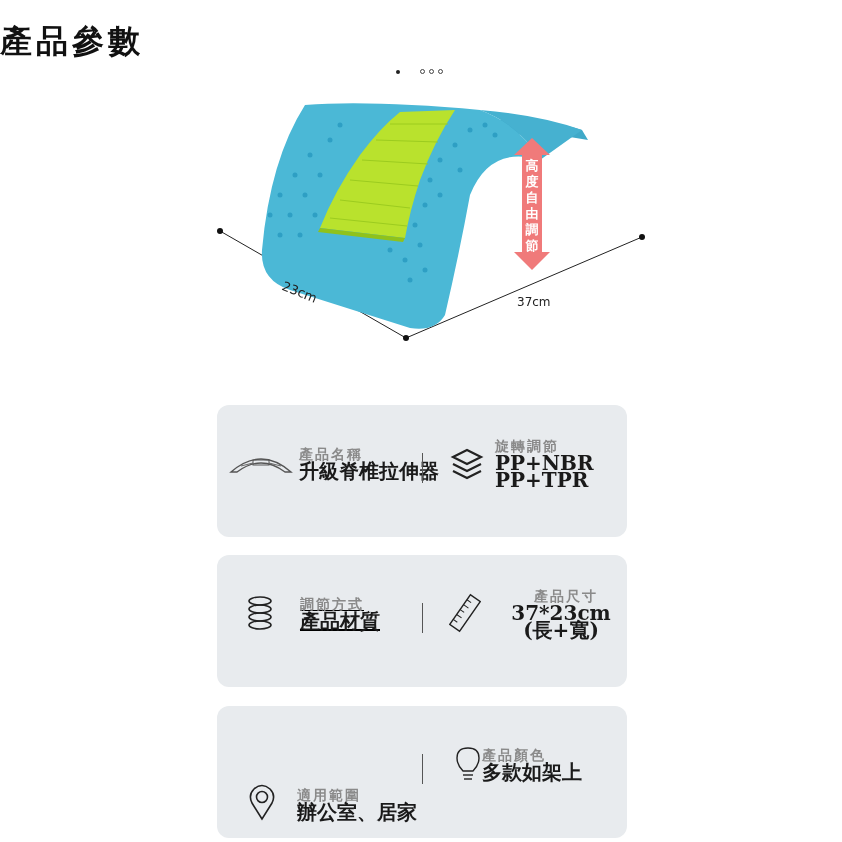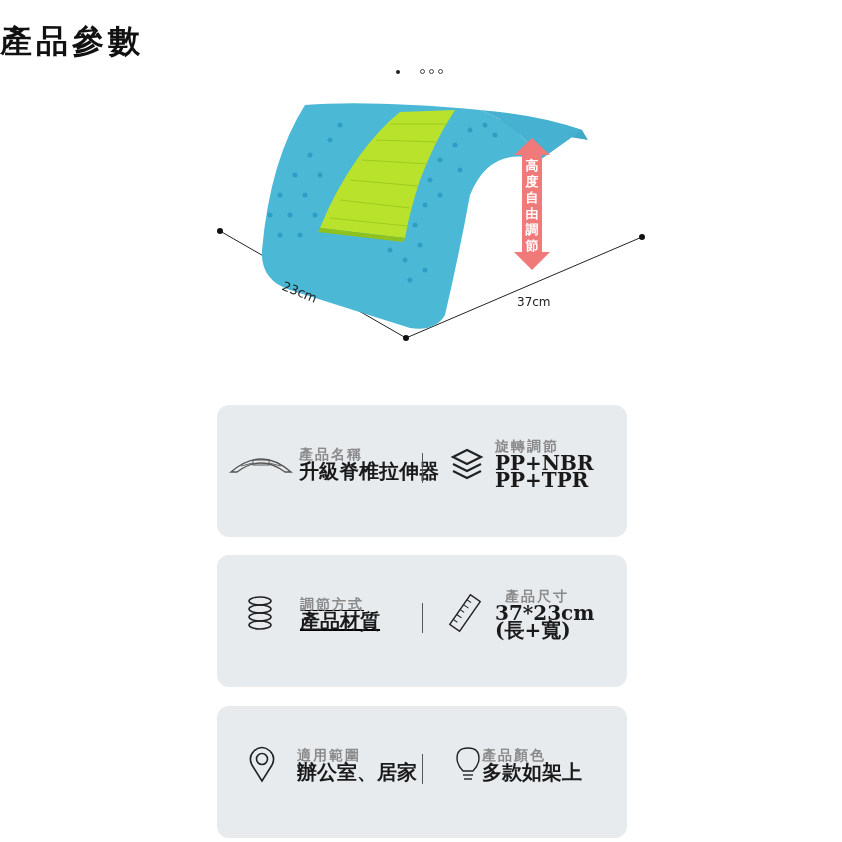--- a/index.html
+++ b/index.html
@@ -153,29 +153,29 @@
           <g transform="rotate(35 16 20)">
             <rect x="10" y="2" width="12" height="36" fill="none" stroke="#222" stroke-width="1.4"></rect>
             <line x1="10" y1="8" x2="15" y2="8" stroke="#222"></line>
             <line x1="10" y1="14" x2="16" y2="14" stroke="#222"></line>
             <line x1="10" y1="20" x2="15" y2="20" stroke="#222"></line>
             <line x1="10" y1="26" x2="16" y2="26" stroke="#222"></line>
             <line x1="10" y1="32" x2="15" y2="32" stroke="#222"></line>
           </g>
         </svg>
     </span>
-    <div style="margin-left:14px;">
+    <div style="margin-left:14px;text-align:center;">
       <div class="label" style="margin-left:10px;">產品尺寸</div>
       <div class="value">37*23cm (長+寬)</div>
     </div>
   </div>
 </div>
 
 <div class="card" style="top:706px;">
-  <div class="cell" style="left:30px;">
+  <div class="cell" style="left:30px;align-items:flex-end;">
     <span class="icon" style="width:30px;">
       <svg width="28" height="38" viewBox="0 0 28 38">
           <path d="M14 36 L4 20 Q0 12 6 6 Q14 -1 22 6 Q28 12 24 20 Z" fill="none" stroke="#222" stroke-width="1.6"></path>
           <circle cx="14" cy="14" r="5.5" fill="none" stroke="#222" stroke-width="1.6"></circle>
         </svg>
     </span>
     <div style="margin-left:20px;">
       <div class="label">適用範圍</div>
       <div class="value">辦公室、居家</div>
     </div>

